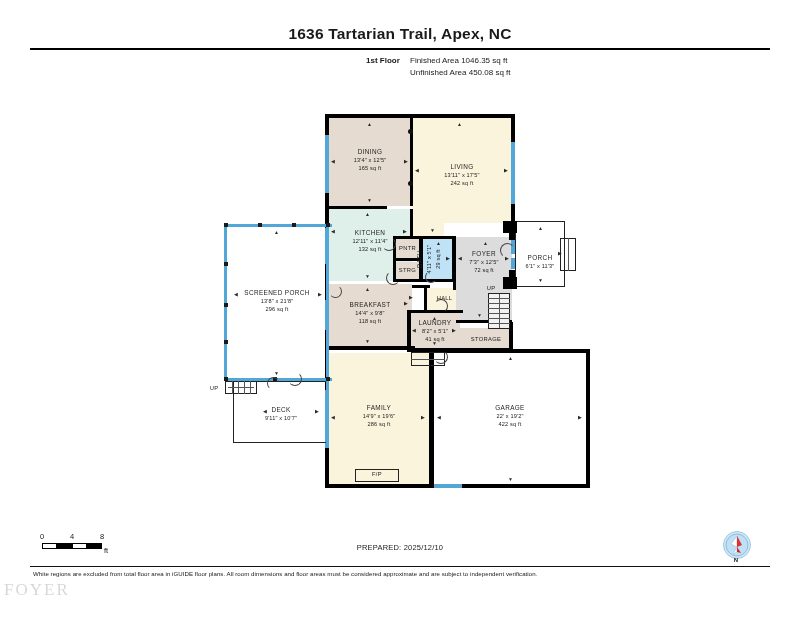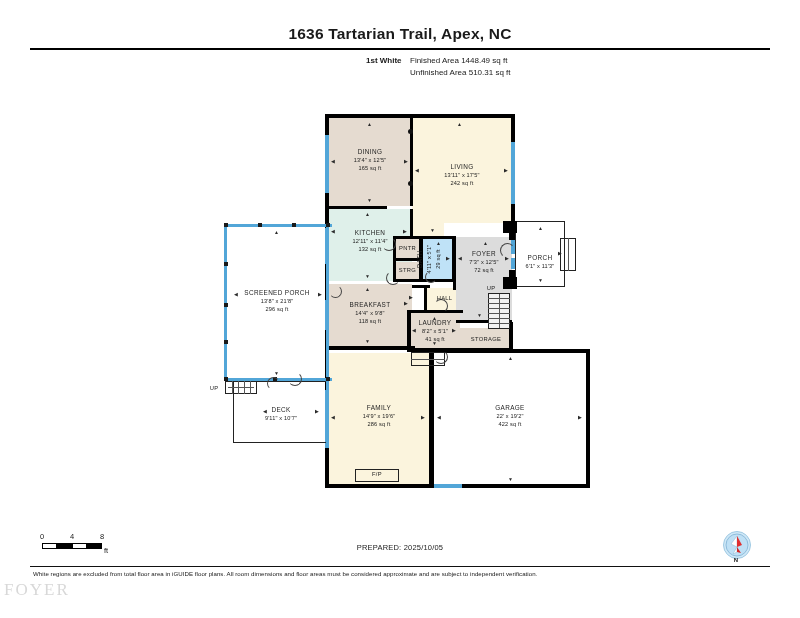--- a/index.html
+++ b/index.html
@@ -156,23 +156,23 @@
   }
 </style>
 </head>
 <body>
 
 <div id="page-title">1636 Tartarian Trail, Apex, NC</div>
 <div id="title-rule"></div>
 
 <div id="floor-summary">
   <span class="area-line">
-    <span class="floor-label">1st White</span><span>Finished Area 1448.49 sq ft</span>
+    <span class="floor-label">1st Floor</span><span>Finished Area 1046.35 sq ft</span>
   </span>
-  <span class="area-line second">Unfinished Area 510.31 sq ft</span>
+  <span class="area-line second">Unfinished Area 450.08 sq ft</span>
 </div>
 
 <div id="plan">
 
   <div class="room" style="left:329px; top:118px; width:83px; height:88px; background:#e5dbd0;"></div>
 
   <div class="room" style="left:412px; top:118px; width:99px; height:105px; background:#fbf4dd;"></div>
 
   <div class="room" style="left:412px; top:223px; width:32px; height:14px; background:#fbf4dd;"></div>
 
@@ -458,21 +458,21 @@
   <div class="num" style="left:-7px;">0</div>
   <div class="num" style="left:23px;">4</div>
   <div class="num" style="left:53px;">8</div>
   <div class="seg" style="left:0px; width:15px; background:#fff;"></div>
   <div class="seg" style="left:15px; width:15px; background:#000;"></div>
   <div class="seg" style="left:30px; width:15px; background:#fff;"></div>
   <div class="seg" style="left:45px; width:15px; background:#000;"></div>
 </div>
 <div id="scale-ft">ft</div>
 
-<div id="prepared">PREPARED: 2025/10/05</div>
+<div id="prepared">PREPARED: 2025/12/10</div>
 
 <div id="compass">
   <svg width="26" height="26" viewBox="0 0 26 26" aria-hidden="true">
     <circle cx="13" cy="13" r="11" fill="#bfe0f5" stroke="#8fbcdb" stroke-width="1"></circle>
     <polygon points="13,4 13,15 7,12" fill="#ffffff" stroke="#7aa8c6" stroke-width="0.4"></polygon>
     <polygon points="13,4 13,15 18,13" fill="#e03030"></polygon>
     <polygon points="13,15 9,22 13,20" fill="#ffffff" stroke="#7aa8c6" stroke-width="0.4"></polygon>
     <polygon points="13,15 17,21 13,20" fill="#d02525"></polygon>
   </svg>
 </div>

